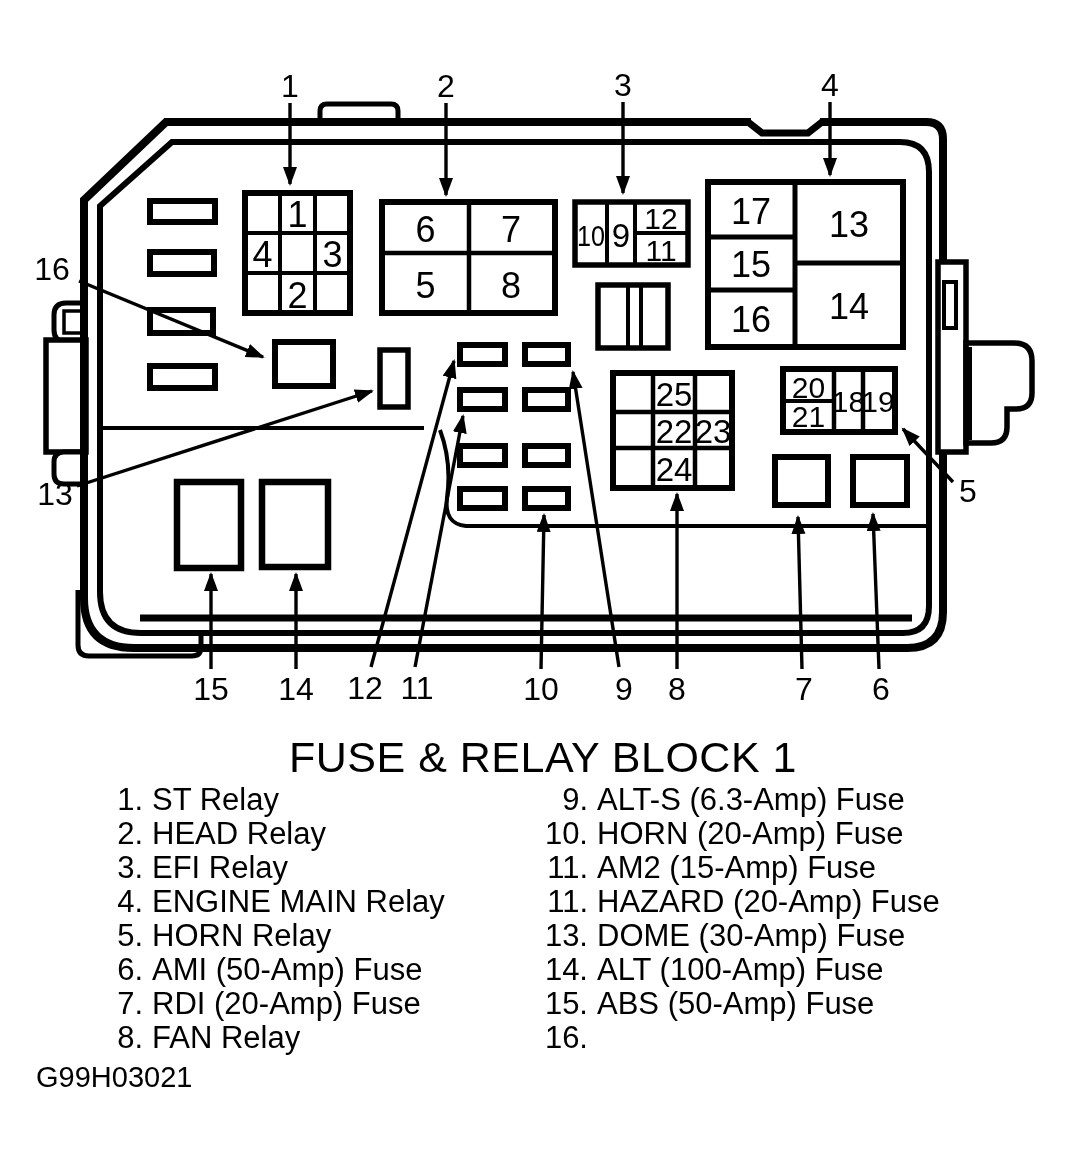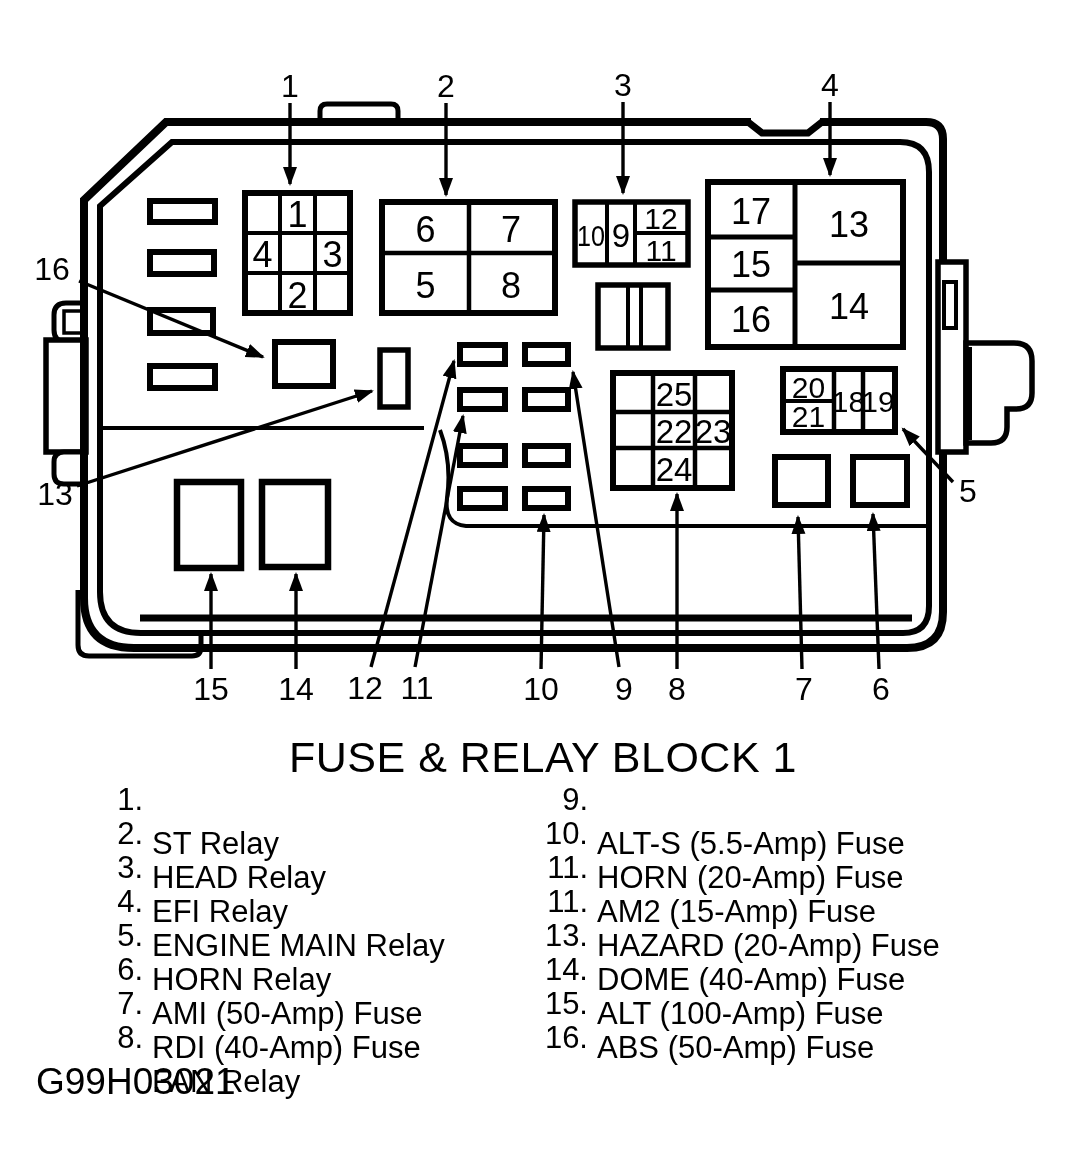--- a/index.html
+++ b/index.html
@@ -12,22 +12,22 @@
   .cell-s{font-size:30px;}
   .callout{font-size:32px;}
   .diagram-title{position:absolute;top:733px;left:543px;transform:translateX(-50%);
         font-size:43px;white-space:nowrap;letter-spacing:0.5px;}
   .legend-col{position:absolute;top:783px;}
   .legend-col.left{left:98px;}
   .legend-col.right{left:518px;}
   .legend-row{display:flex;height:34px;line-height:34px;font-size:31px;}
   .legend-row .num{width:45px;text-align:right;flex:none;}
   .legend-col.right .legend-row .num{width:70px;}
-  .legend-row .lbl{margin-left:9px;white-space:nowrap;margin-top:44px;}
-  .figure-code{position:absolute;left:36px;top:1061px;font-size:37px;}
+  .legend-row .lbl{margin-left:9px;white-space:nowrap;}
+  .figure-code{position:absolute;left:36px;top:1061px;font-size:29px;}
 </style>
 </head>
 <body>
 
 <div class="page">
 
 <svg width="1070" height="712" viewBox="0 0 1070 712">
   <defs>
     <marker id="arr" markerUnits="userSpaceOnUse" markerWidth="22" markerHeight="16" refX="17" refY="7" orient="auto">
       <path d="M0,0 L19,7 L0,14 Z" fill="#000"></path>
@@ -228,48 +228,48 @@
   <div class="legend-row">
         <span class="num">5.</span>
         <span class="lbl">HORN Relay</span>
       </div>
   <div class="legend-row">
         <span class="num">6.</span>
         <span class="lbl">AMI (50-Amp) Fuse</span>
       </div>
   <div class="legend-row">
         <span class="num">7.</span>
-        <span class="lbl">RDI (40-Amp) Fuse</span>
+        <span class="lbl">RDI (20-Amp) Fuse</span>
       </div>
   <div class="legend-row">
         <span class="num">8.</span>
         <span class="lbl">FAN Relay</span>
       </div>
 </div>
 
 <div class="legend-col right">
   <div class="legend-row">
         <span class="num">9.</span>
-        <span class="lbl">ALT-S (5.5-Amp) Fuse</span>
+        <span class="lbl">ALT-S (6.3-Amp) Fuse</span>
       </div>
   <div class="legend-row">
         <span class="num">10.</span>
         <span class="lbl">HORN (20-Amp) Fuse</span>
       </div>
   <div class="legend-row">
         <span class="num">11.</span>
         <span class="lbl">AM2 (15-Amp) Fuse</span>
       </div>
   <div class="legend-row">
         <span class="num">11.</span>
         <span class="lbl">HAZARD (20-Amp) Fuse</span>
       </div>
   <div class="legend-row">
         <span class="num">13.</span>
-        <span class="lbl">DOME (40-Amp) Fuse</span>
+        <span class="lbl">DOME (30-Amp) Fuse</span>
       </div>
   <div class="legend-row">
         <span class="num">14.</span>
         <span class="lbl">ALT (100-Amp) Fuse</span>
       </div>
   <div class="legend-row">
         <span class="num">15.</span>
         <span class="lbl">ABS (50-Amp) Fuse</span>
       </div>
   <div class="legend-row">

